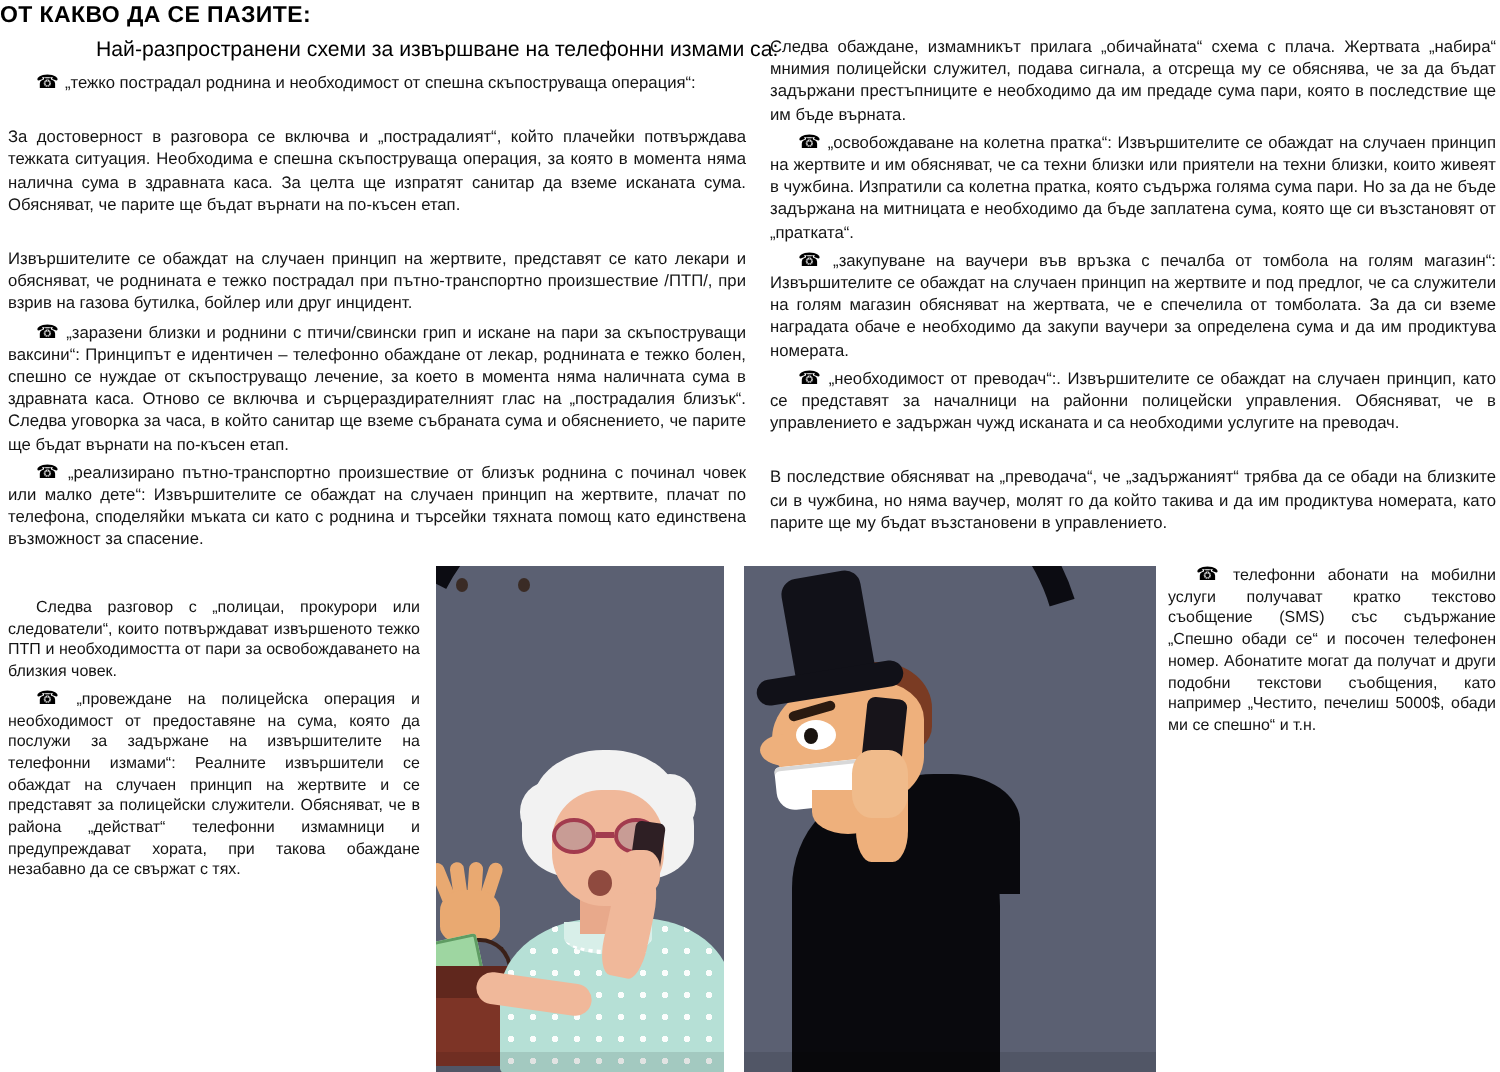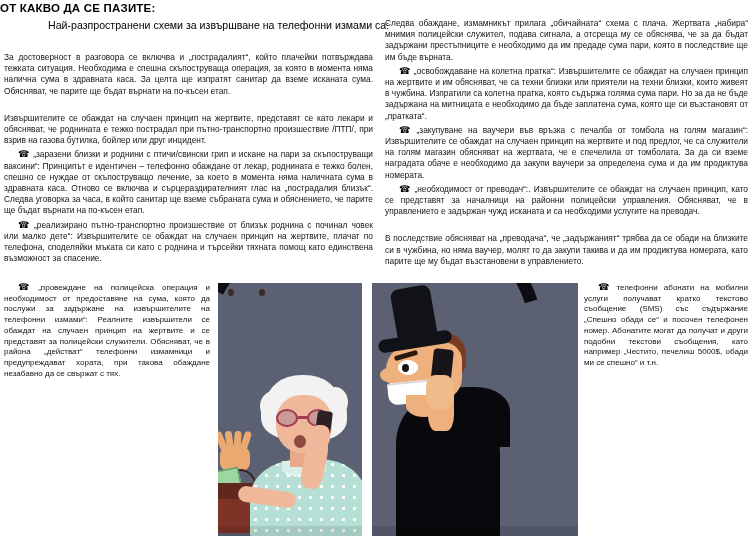--- a/index.html
+++ b/index.html
@@ -401,48 +401,52 @@
 </style>
 </head>
 <body>
 
 <div class="page">
 
   <div class="doc-title">ОТ КАКВО ДА СЕ ПАЗИТЕ:</div>
   <div class="doc-subtitle">Най-разпространени схеми за извършване на телефонни измами са:</div>
 
   <div class="col-left">
+    <p class="bullet-para">
+      <span class="phone-glyph">☎</span><span>„тежко пострадал роднина и необходимост от спешна скъпоструваща операция“:</span>
+    </p>
     <p class="para">За достоверност в разговора се включва и „пострадалият“, който плачейки потвърждава тежката ситуация. Необходима е спешна скъпоструваща операция, за която в момента няма налична сума в здравната каса. За целта ще изпратят санитар да вземе исканата сума. Обясняват, че парите ще бъдат върнати на по-късен етап.</p>
     <p class="para">Извършителите се обаждат на случаен принцип на жертвите, представят се като лекари и обясняват, че роднината е тежко пострадал при пътно-транспортно произшествие /ПТП/, при взрив на газова бутилка, бойлер или друг инцидент.</p>
     <p class="bullet-para">
       <span class="phone-glyph">☎</span><span>„заразени близки и роднини с птичи/свински грип и искане на пари за скъпоструващи ваксини“: Принципът е идентичен – телефонно обаждане от лекар, роднината е тежко болен, спешно се нуждае от скъпоструващо лечение, за което в момента няма наличната сума в здравната каса. Отново се включва и сърцераздирателният глас на „пострадалия близък“. Следва уговорка за часа, в който санитар ще вземе събраната сума и обяснението, че парите ще бъдат върнати на по-късен етап.</span>
     </p>
     <p class="bullet-para">
       <span class="phone-glyph">☎</span><span>„реализирано пътно-транспортно произшествие от близък роднина с починал човек или малко дете“: Извършителите се обаждат на случаен принцип на жертвите, плачат по телефона, споделяйки мъката си като с роднина и търсейки тяхната помощ като единствена възможност за спасение.</span>
     </p>
   </div>
 
   <div class="col-left-narrow">
+    <p class="para indent">Следва разговор с „полицаи, прокурори или следователи“, които потвърждават извършеното тежко ПТП и необходимостта от пари за освобождаването на близкия човек.</p>
     <p class="bullet-para">
       <span class="phone-glyph">☎</span><span>„провеждане на полицейска операция и необходимост от предоставяне на сума, която да послужи за задържане на извършителите на телефонни измами“: Реалните извършители се обаждат на случаен принцип на жертвите и се представят за полицейски служители. Обясняват, че в района „действат“ телефонни измамници и предупреждават хората, при такова обаждане незабавно да се свържат с тях.</span>
     </p>
   </div>
 
   <div class="col-right">
     <p class="para">Следва обаждане, измамникът прилага „обичайната“ схема с плача. Жертвата „набира“ мнимия полицейски служител, подава сигнала, а отсреща му се обяснява, че за да бъдат задържани престъпниците е необходимо да им предаде сума пари, която в последствие ще им бъде върната.</p>
     <p class="bullet-para">
       <span class="phone-glyph">☎</span><span>„освобождаване на колетна пратка“: Извършителите се обаждат на случаен принцип на жертвите и им обясняват, че са техни близки или приятели на техни близки, които живеят в чужбина. Изпратили са колетна пратка, която съдържа голяма сума пари. Но за да не бъде задържана на митницата е необходимо да бъде заплатена сума, която ще си възстановят от „пратката“.</span>
     </p>
     <p class="bullet-para">
       <span class="phone-glyph">☎</span><span>„закупуване на ваучери във връзка с печалба от томбола на голям магазин“: Извършителите се обаждат на случаен принцип на жертвите и под предлог, че са служители на голям магазин обясняват на жертвата, че е спечелила от томболата. За да си вземе наградата обаче е необходимо да закупи ваучери за определена сума и да им продиктува номерата.</span>
     </p>
     <p class="bullet-para">
       <span class="phone-glyph">☎</span><span>„необходимост от преводач“:. Извършителите се обаждат на случаен принцип, като се представят за началници на районни полицейски управления. Обясняват, че в управлението е задържан чужд исканата и са необходими услугите на преводач.</span>
     </p>
-    <p class="para">В последствие обясняват на „преводача“, че „задържаният“ трябва да се обади на близките си в чужбина, но няма ваучер, молят го да закупи такива и да им продиктува номерата, като парите ще му бъдат възстановени в управлението.</p>
+    <p class="para">В последствие обясняват на „преводача“, че „задържаният“ трябва да се обади на близките си в чужбина, но няма ваучер, молят го да който такива и да им продиктува номерата, като парите ще му бъдат възстановени в управлението.</p>
   </div>
 
   <div class="col-right-narrow">
     <p class="bullet-para">
       <span class="phone-glyph">☎</span><span>телефонни абонати на мобилни услуги получават кратко текстово съобщение (SMS) със съдържание „Спешно обади се“ и посочен телефонен номер. Абонатите могат да получат и други подобни текстови съобщения, като например „Честито, печелиш 5000$, обади ми се спешно“ и т.н.</span>
     </p>
   </div>
 
   <div class="illustration">
 

